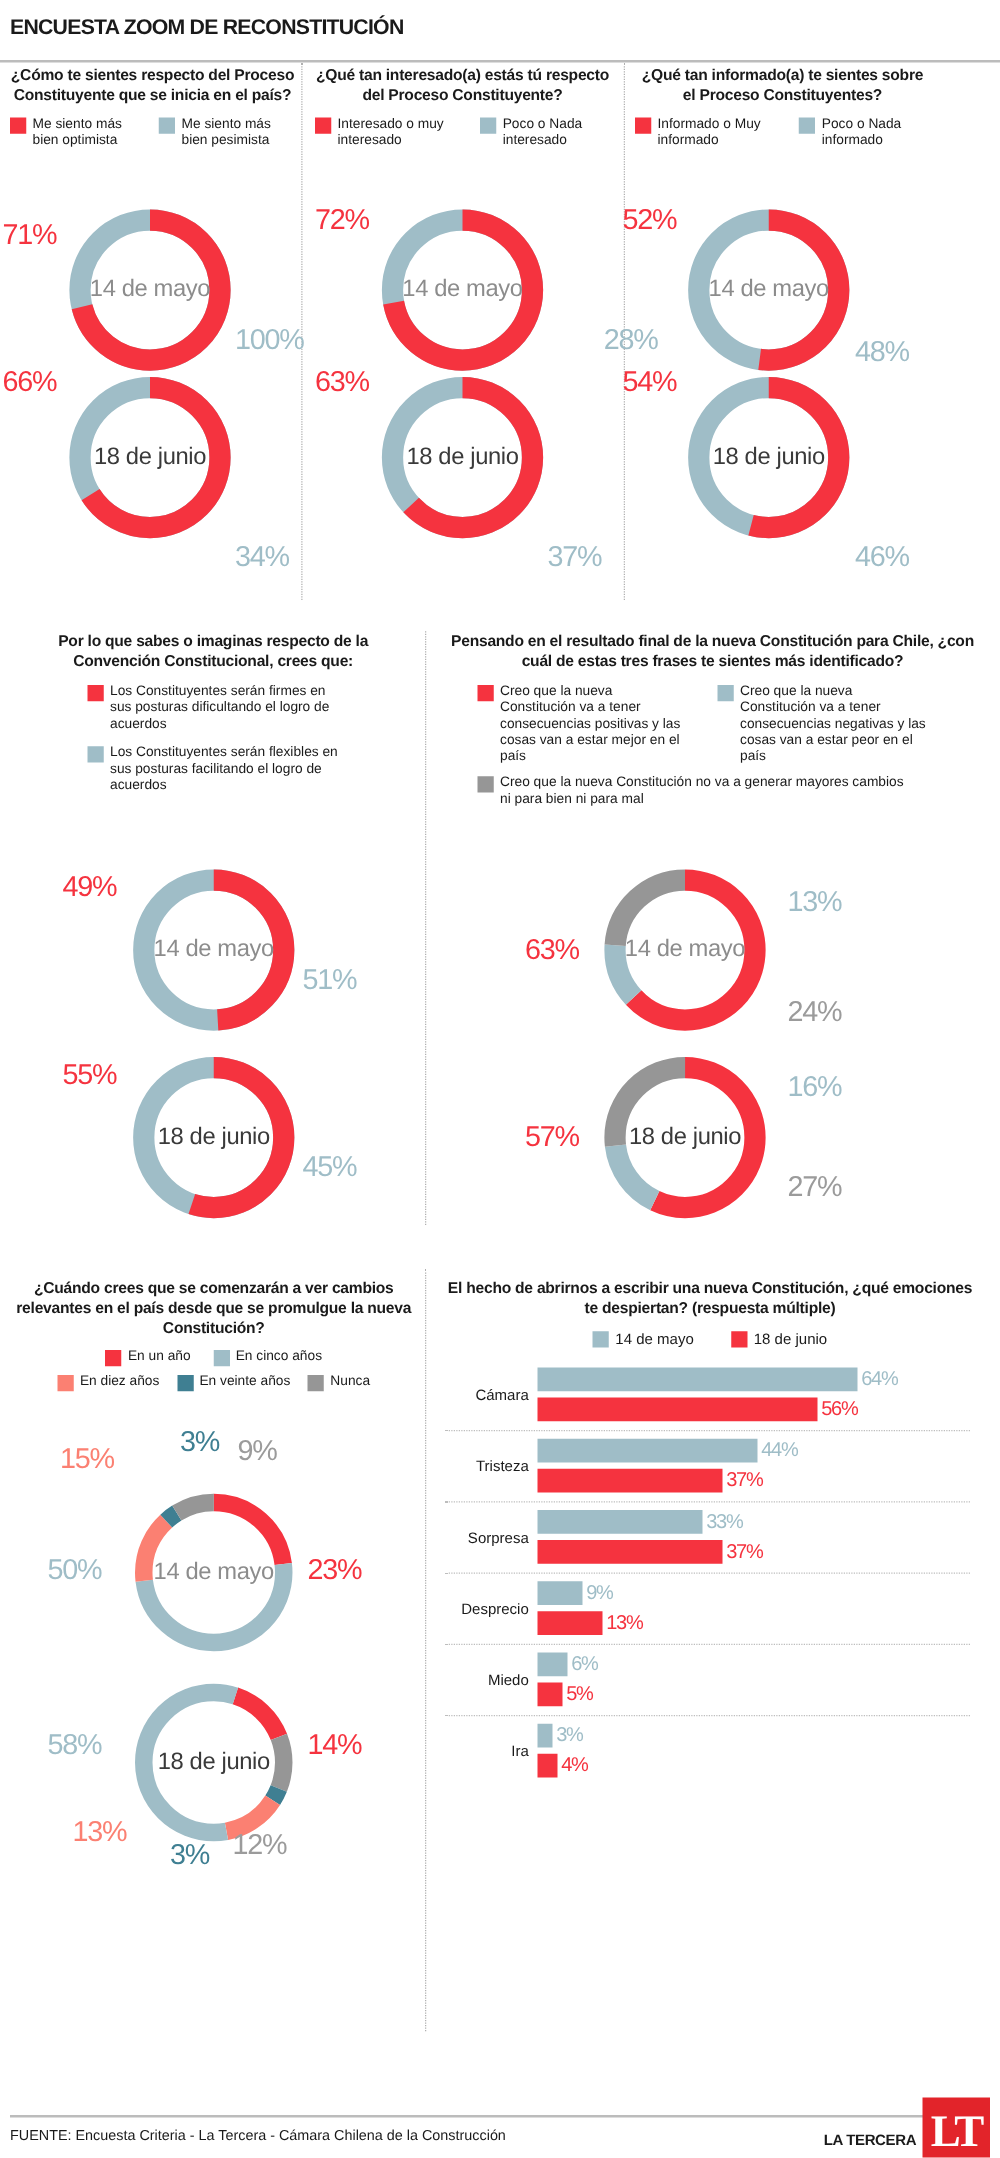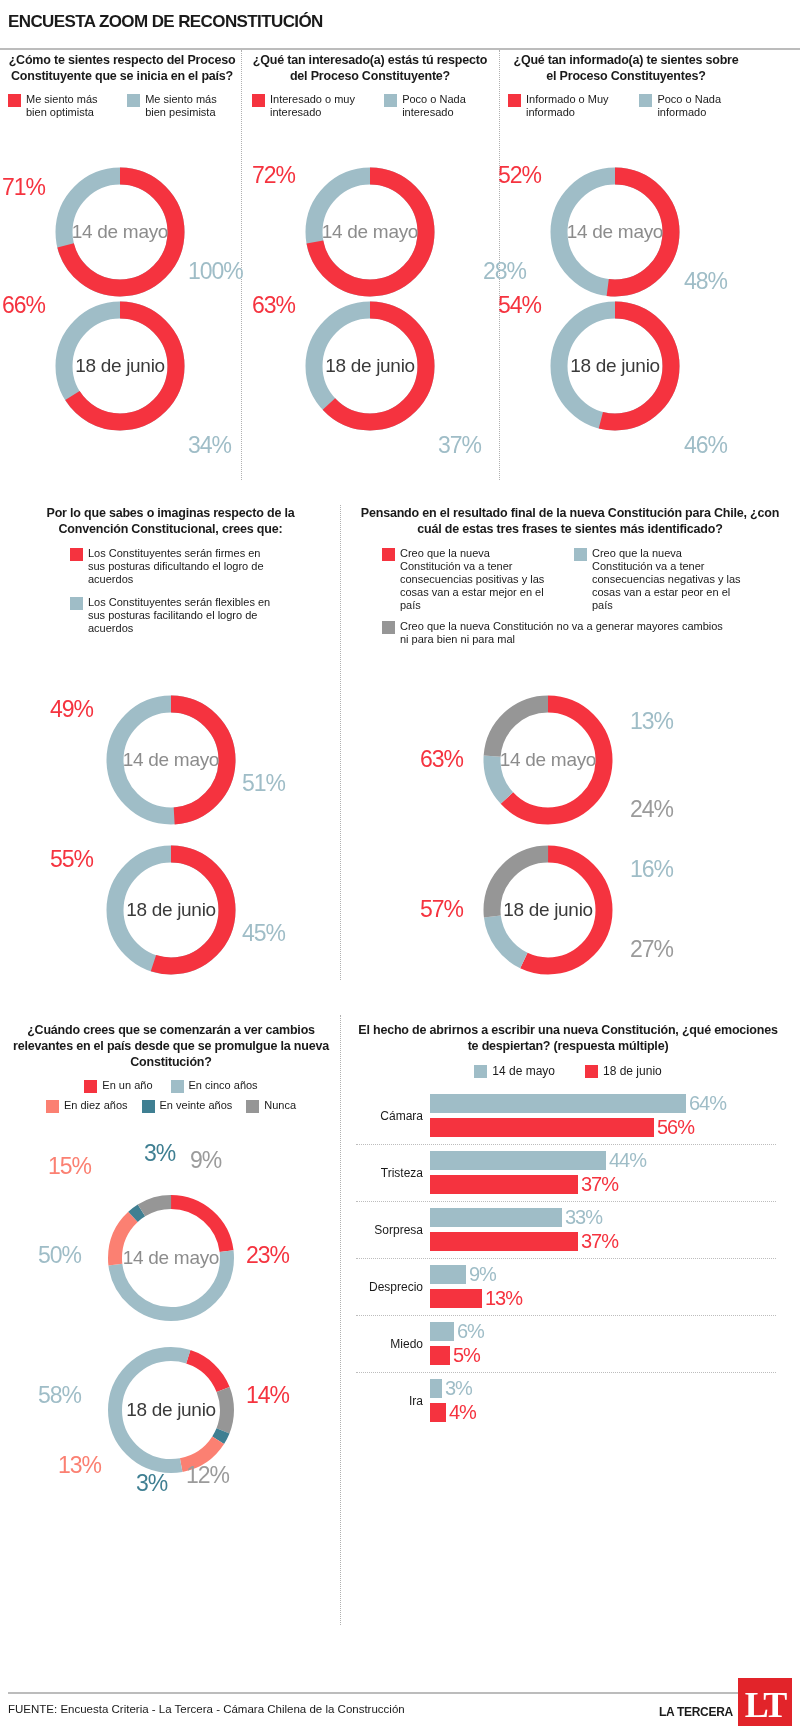--- a/index.html
+++ b/index.html
@@ -114,21 +114,21 @@
   }
   .bar-pair { flex: 1; }
   .bar-line {
     display: flex;
     align-items: center;
     height: 21px;
   }
   .bar-line + .bar-line { margin-top: 3px; }
   .bar-fill { height: 19px; }
   .bar-val {
-    font-size: 20px;
+    font-size: 16px;
     letter-spacing: -1px;
     margin-left: 3px;
     white-space: nowrap;
   }
 
   
   .footer-rule {
     position: absolute;
     left: 8px; right: 8px;
     height: 2px;

